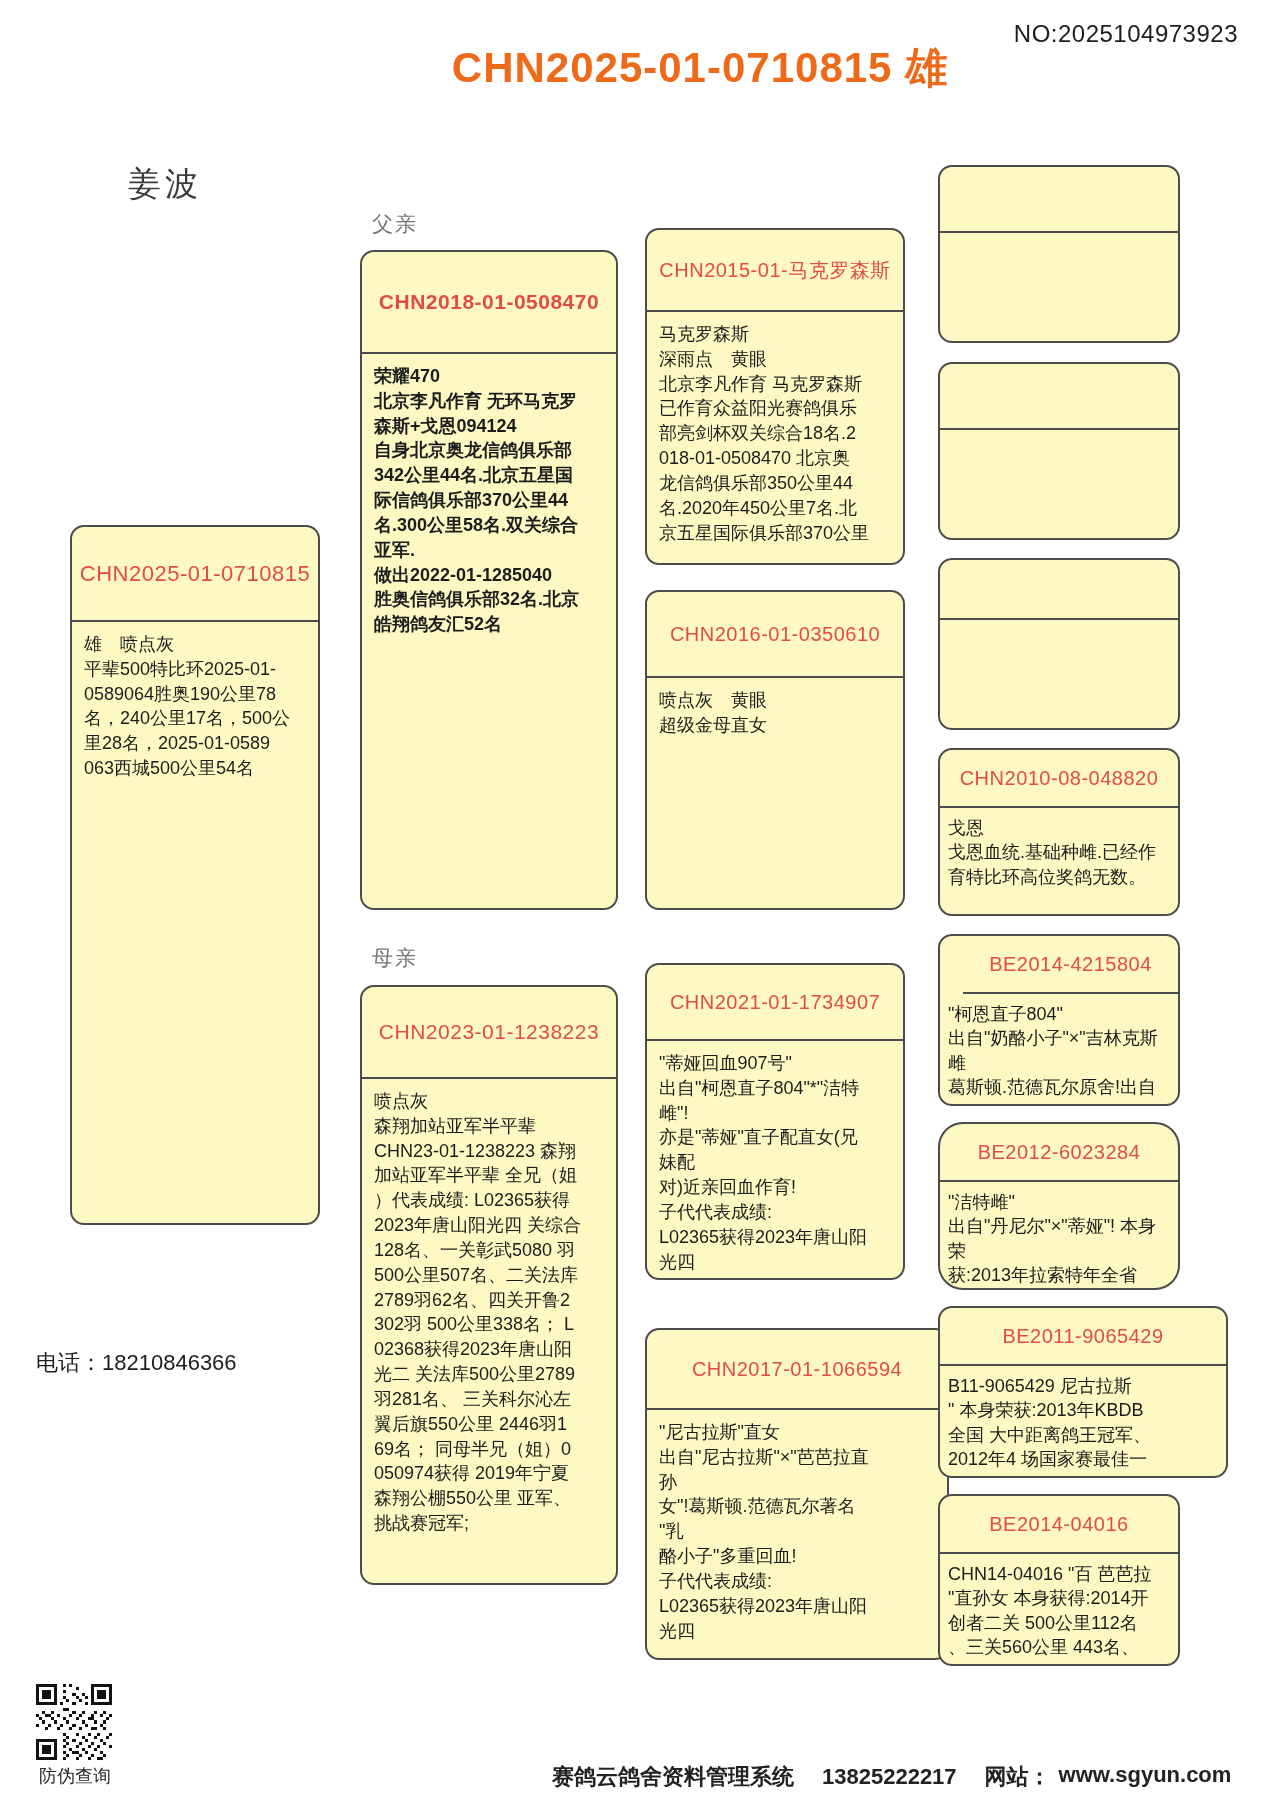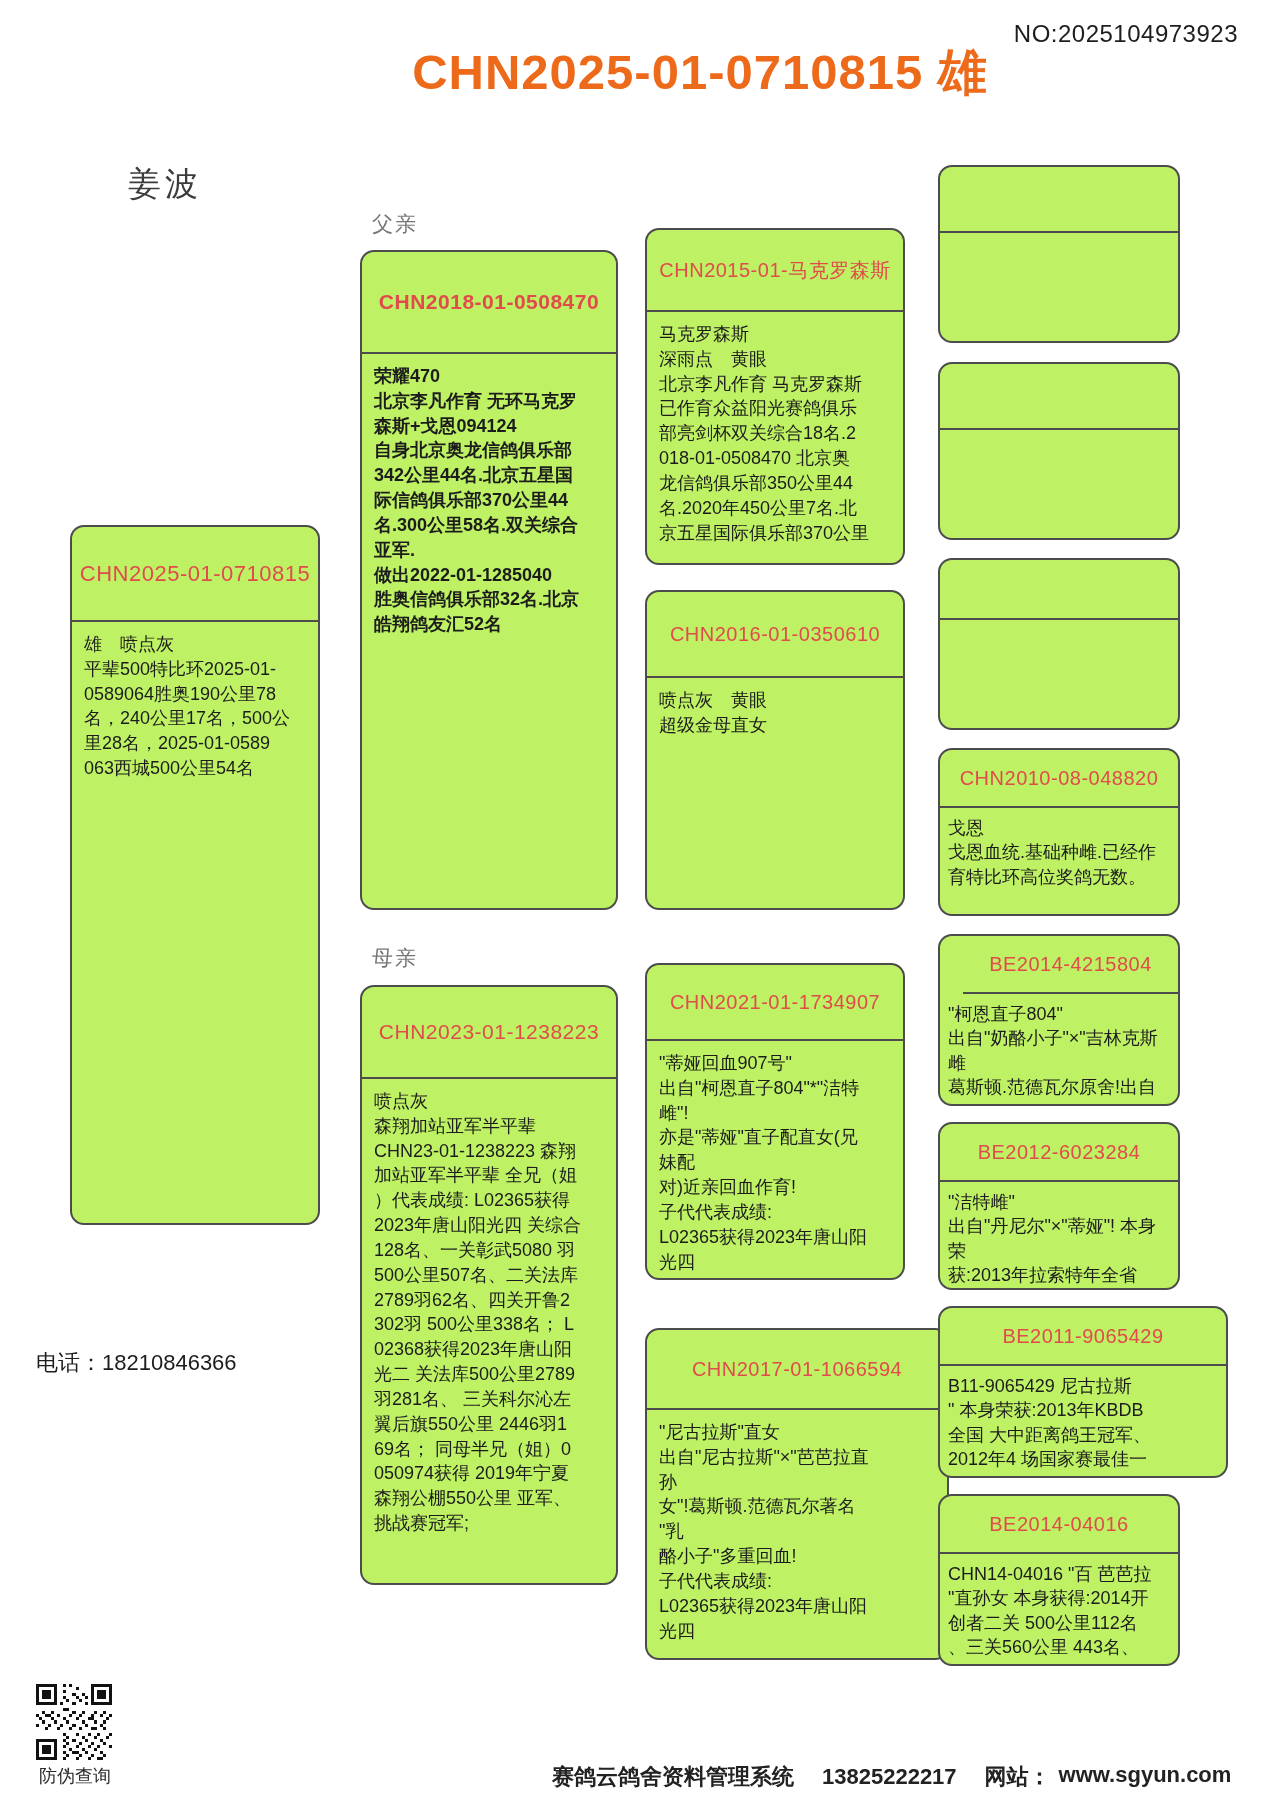--- a/index.html
+++ b/index.html
@@ -11,33 +11,33 @@
     font-family:"Liberation Sans","DejaVu Sans",sans-serif;
     overflow:hidden;
   }
   .no-label{
     position:absolute;top:20px;right:42px;
     font-size:24px;color:#1d1d1d;letter-spacing:0.5px;
   }
   .page-title{
     position:absolute;left:120px;right:0;top:40px;
     text-align:center;
-    font-size:49px;font-weight:bold;color:#ed6a1a;letter-spacing:1px;
+    font-size:42px;font-weight:bold;color:#ed6a1a;letter-spacing:1px;
   }
   .owner-name{
     position:absolute;left:128px;top:162px;
     font-size:33px;color:#3c3c3c;letter-spacing:4px;
   }
   .gen-label{
     position:absolute;
     font-size:21px;color:#757575;letter-spacing:2px;
   }
   .box{
     position:absolute;
-    background:#bef264;
+    background:#fef9c3;
     border:2.5px solid #4c4c4c;
     border-radius:14px;
     box-sizing:border-box;
     display:flex;flex-direction:column;
     overflow:hidden;
   }
   .box-header{
     flex:none;
     display:flex;align-items:center;justify-content:center;
     border-bottom:2px solid #4c4c4c;
@@ -223,21 +223,21 @@
   <div class="box col4" style="left:938px;top:934px;width:242px;height:172px;">
     <div class="box-header" style="height:58px;margin-left:23px;">
       <span class="ring">BE2014-4215804</span>
     </div>
     <div class="box-body">"柯恩直子804"
 出自"奶酪小子"×"吉林克斯
 雌
 葛斯顿.范德瓦尔原舍!出自</div>
   </div>
 
-  <div class="box col4" style="left:938px;top:1122px;width:242px;height:168px;">
+  <div class="box col4" style="left:938px;top:1122px;width:242px;height:168px;border-radius:25px;">
     <div class="box-header" style="height:58px;">
       <span class="ring">BE2012-6023284</span>
     </div>
     <div class="box-body">"洁特雌"
 出自"丹尼尔"×"蒂娅"! 本身
 荣
 获:2013年拉索特年全省</div>
   </div>
 
   <div class="box col4" style="left:938px;top:1306px;width:290px;height:172px;">

